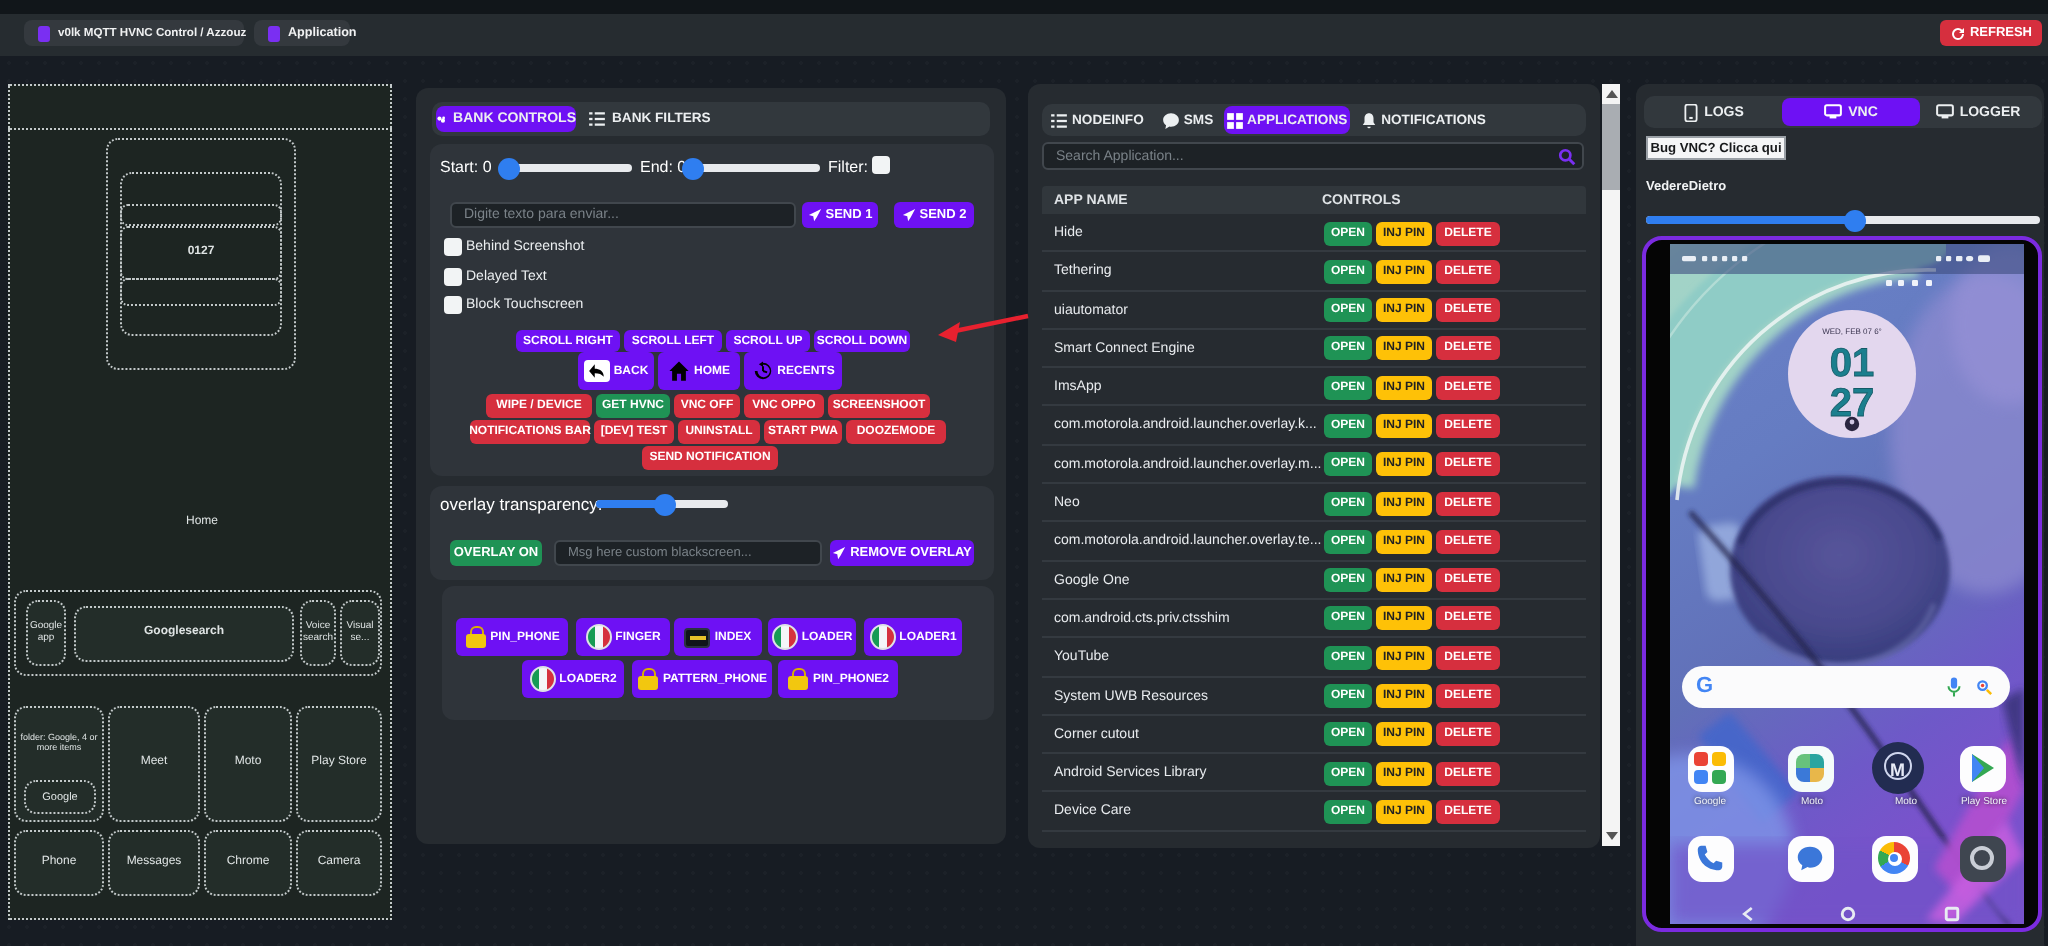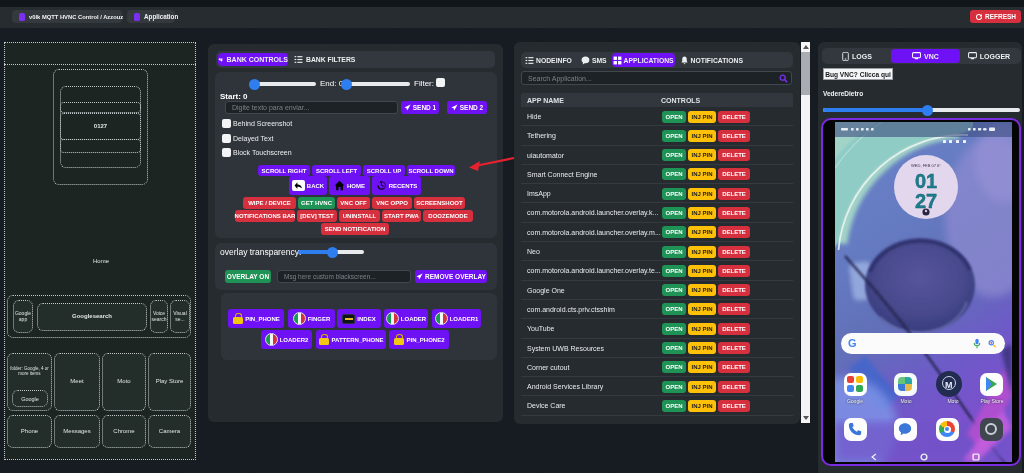--- a/index.html
+++ b/index.html
@@ -144,21 +144,21 @@
       <svg width="9" height="9" viewBox="0 0 16 16" fill="#eceff1">
           <rect x="1" y="2" width="3" height="2"></rect>
           <rect x="6" y="2" width="9" height="2"></rect>
           <rect x="1" y="7" width="3" height="2"></rect>
           <rect x="6" y="7" width="9" height="2"></rect>
           <rect x="1" y="12" width="3" height="2"></rect>
           <rect x="6" y="12" width="9" height="2"></rect>
         </svg>
       BANK FILTERS</div>
   </div>
-  <div class="abs" style="left:12px; top:48px; font-size:8px; color:#fff;font-weight:bold;">Start: 0</div>
+  <div class="abs" style="left:12px; top:35px; font-size:8px; color:#fff;">Start: 0</div>
   <div class="slider" style="left:42px; top:38px; width:66px;">
       <div class="knob" style="left:-1px;"></div>
     </div>
   <div class="abs" style="left:112px; top:35px; font-size:8px; color:#fff;">End: 0</div>
   <div class="slider" style="left:134px; top:38px; width:68px;">
       <div class="knob" style="left:-1px;"></div>
     </div>
   <div class="abs" style="left:206px; top:35px; font-size:8px; color:#fff;">Filter:</div>
   <div class="cbx" style="left:228px; top:34px; width:9px; height:9px;"></div>
 

